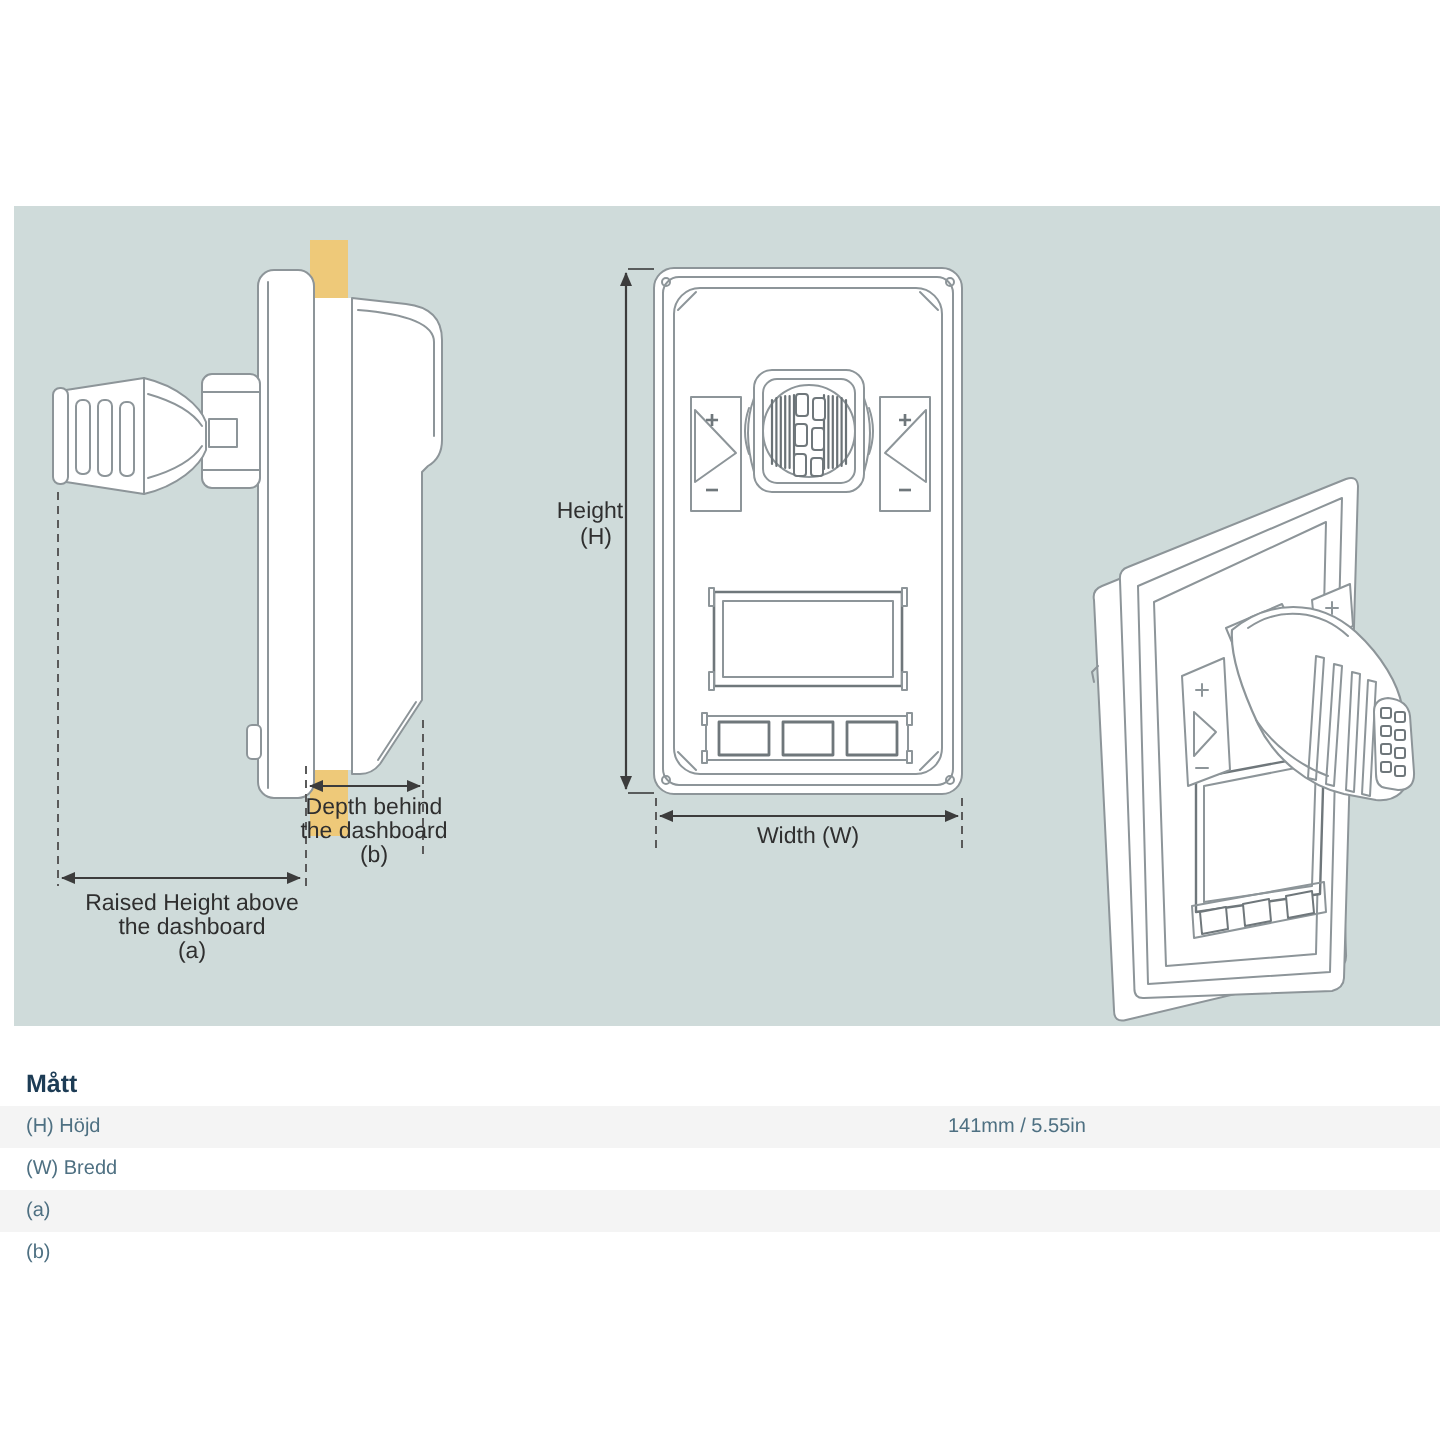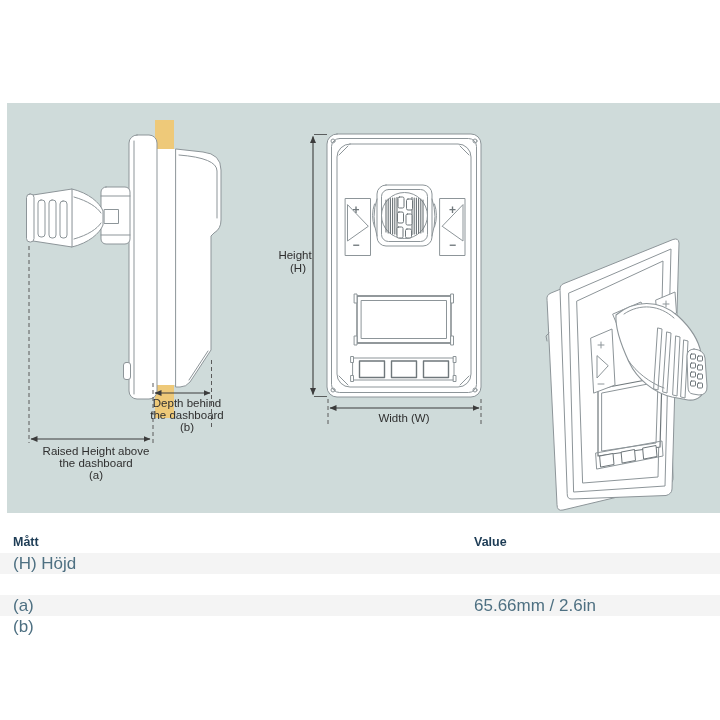--- a/index.html
+++ b/index.html
@@ -16,21 +16,21 @@
     font-family:"Liberation Sans",sans-serif;
     font-size:11.5px;fill:#333333;
   }
   svg text.dim-label{font-size:11.5px;fill:#2f2f2f;}
   svg text.ctrl-glyph{font-size:12px;fill:#6f777b;font-weight:bold;}
 
   .spec-table{position:absolute;left:0;top:531px;width:720px;}
   .spec-header{display:flex;height:22px;align-items:center;
     font-size:12.5px;font-weight:bold;color:#1d3c55;}
   .spec-row{display:flex;height:21px;align-items:center;
-    font-size:17px;color:#4e7082;}
+    font-size:10px;color:#4e7082;}
   .spec-row.striped{background:#f4f4f4;}
   .col-label{width:474px;padding-left:13px;box-sizing:border-box;}
   .col-value{flex:1;}
 </style>
 </head>
 <body>
 
 <div class="band">
 <svg width="713" height="410" viewBox="7 103 713 410">
   <defs>
@@ -238,27 +238,27 @@
             <rect x="697.5" y="383" width="5" height="5" rx="1"></rect>
       </g>
     </g>
   </g>
 </svg>
 </div>
 
 <div class="spec-table">
   <div class="spec-header">
     <div class="col-label">Mått</div>
-    <div class="col-value">Value</div>
   </div>
   <div class="spec-row striped">
     <div class="col-label">(H) Höjd</div>
+    <div class="col-value">141mm / 5.55in</div>
   </div>
   <div class="spec-row">
+    <div class="col-label">(W) Bredd</div>
   </div>
   <div class="spec-row striped">
     <div class="col-label">(a)</div>
-    <div class="col-value">65.66mm / 2.6in</div>
   </div>
   <div class="spec-row">
     <div class="col-label">(b)</div>
   </div>
 </div>
 
 </body></html>

